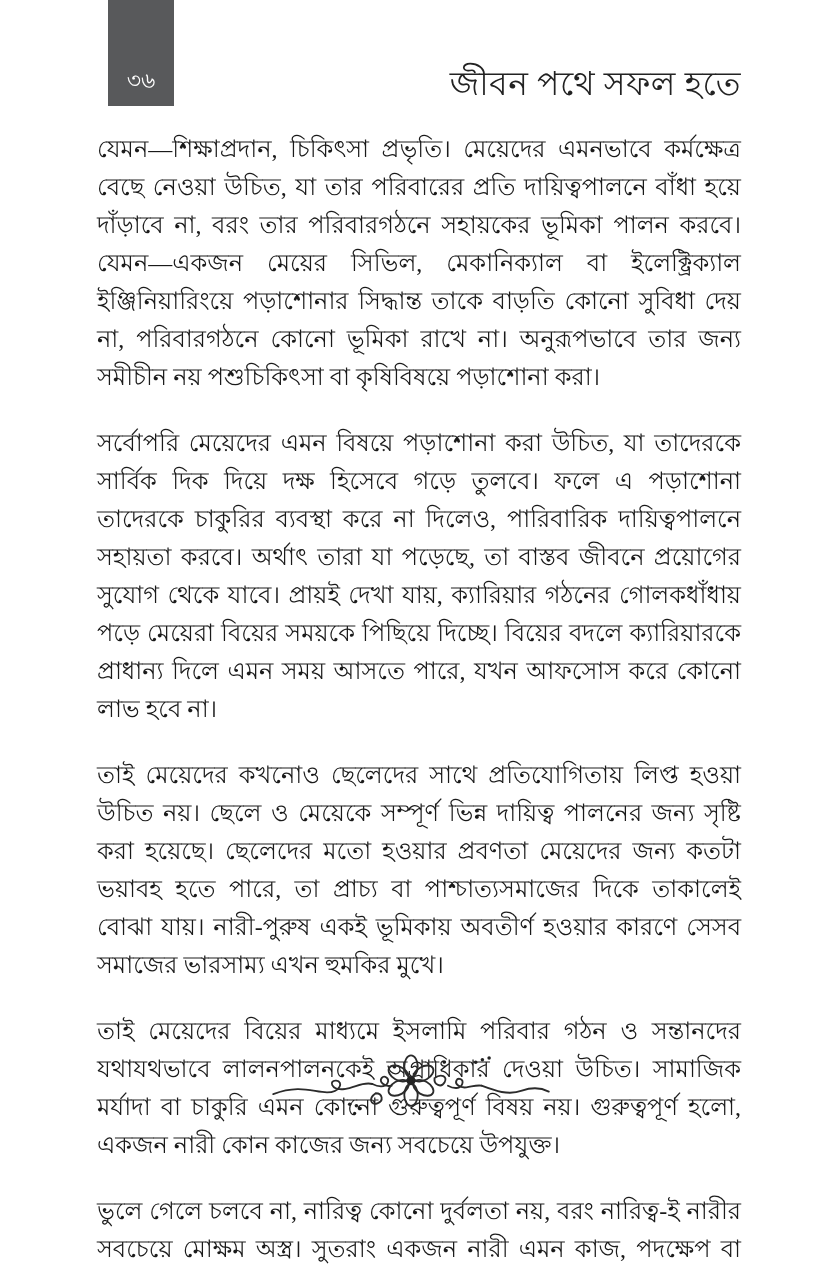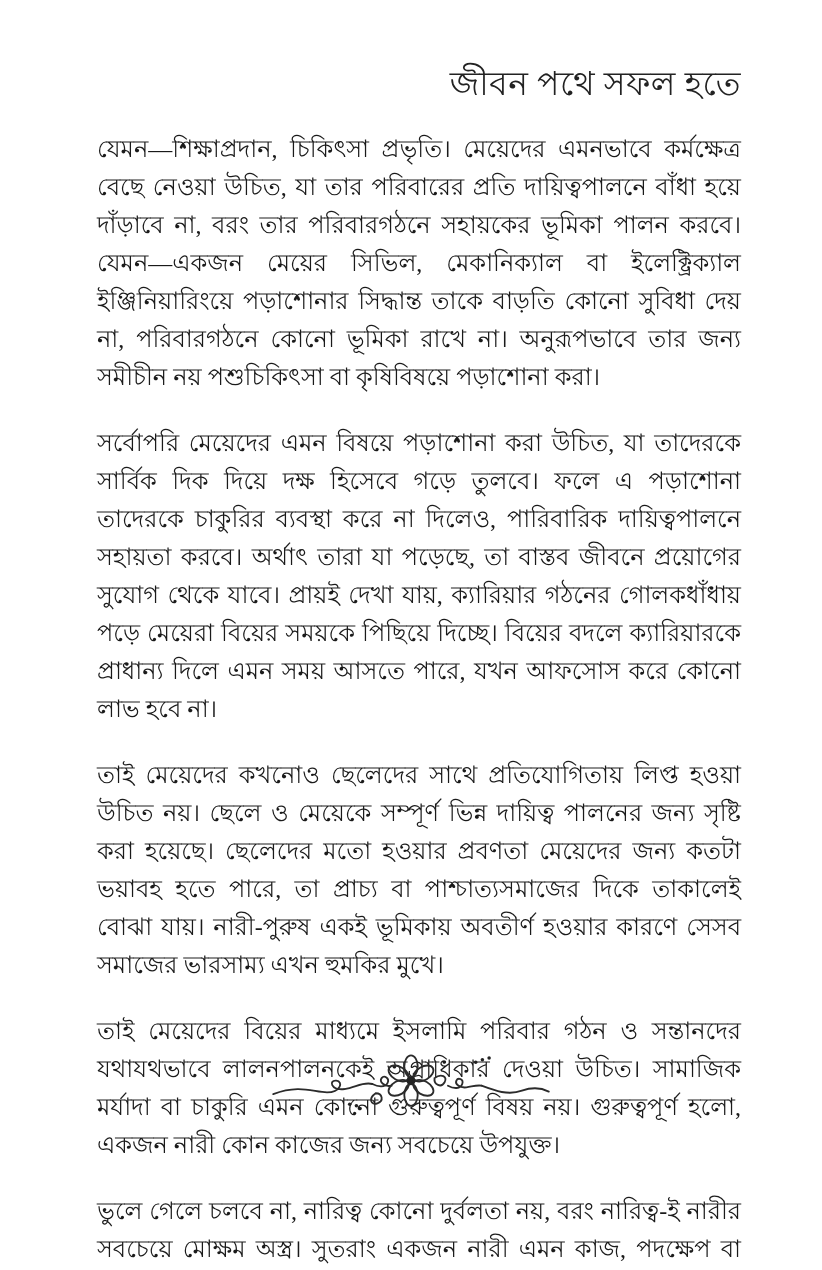--- a/index.html
+++ b/index.html
@@ -64,20 +64,23 @@
     width: 822px;
     display: flex;
     justify-content: center;
   }
 </style>
 </head>
 <body>
 
 <div class="page">
 
+  <div class="page-number-box">
+    <span>৩৬</span>
+  </div>
 
   <div class="page-title">জীবন পথে সফল হতে</div>
 
   <div class="content">
     <p>যেমন—শিক্ষাপ্রদান, চিকিৎসা প্রভৃতি। মেয়েদের এমনভাবে কর্মক্ষেত্র বেছে নেওয়া উচিত, যা তার পরিবারের প্রতি দায়িত্বপালনে বাঁধা হয়ে দাঁড়াবে না, বরং তার পরিবারগঠনে সহায়কের ভূমিকা পালন করবে। যেমন—একজন মেয়ের সিভিল, মেকানিক্যাল বা ইলেক্ট্রিক্যাল ইঞ্জিনিয়ারিংয়ে পড়াশোনার সিদ্ধান্ত তাকে বাড়তি কোনো সুবিধা দেয় না, পরিবারগঠনে কোনো ভূমিকা রাখে না। অনুরূপভাবে তার জন্য সমীচীন নয় পশুচিকিৎসা বা কৃষিবিষয়ে পড়াশোনা করা।</p>
     <p>সর্বোপরি মেয়েদের এমন বিষয়ে পড়াশোনা করা উচিত, যা তাদেরকে সার্বিক দিক দিয়ে দক্ষ হিসেবে গড়ে তুলবে। ফলে এ পড়াশোনা তাদেরকে চাকুরির ব্যবস্থা করে না দিলেও, পারিবারিক দায়িত্বপালনে সহায়তা করবে। অর্থাৎ তারা যা পড়েছে, তা বাস্তব জীবনে প্রয়োগের সুযোগ থেকে যাবে। প্রায়ই দেখা যায়, ক্যারিয়ার গঠনের গোলকধাঁধায় পড়ে মেয়েরা বিয়ের সময়কে পিছিয়ে দিচ্ছে। বিয়ের বদলে ক্যারিয়ারকে প্রাধান্য দিলে এমন সময় আসতে পারে, যখন আফসোস করে কোনো লাভ হবে না।</p>
     <p>তাই মেয়েদের কখনোও ছেলেদের সাথে প্রতিযোগিতায় লিপ্ত হওয়া উচিত নয়। ছেলে ও মেয়েকে সম্পূর্ণ ভিন্ন দায়িত্ব পালনের জন্য সৃষ্টি করা হয়েছে। ছেলেদের মতো হওয়ার প্রবণতা মেয়েদের জন্য কতটা ভয়াবহ হতে পারে, তা প্রাচ্য বা পাশ্চাত্যসমাজের দিকে তাকালেই বোঝা যায়। নারী-পুরুষ একই ভূমিকায় অবতীর্ণ হওয়ার কারণে সেসব সমাজের ভারসাম্য এখন হুমকির মুখে।</p>
     <p>তাই মেয়েদের বিয়ের মাধ্যমে ইসলামি পরিবার গঠন ও সন্তানদের যথাযথভাবে লালনপালনকেই অগ্রাধিকার দেওয়া উচিত। সামাজিক মর্যাদা বা চাকুরি এমন কোনো গুরুত্বপূর্ণ বিষয় নয়। গুরুত্বপূর্ণ হলো, একজন নারী কোন কাজের জন্য সবচেয়ে উপযুক্ত।</p>
     <p>ভুলে গেলে চলবে না, নারিত্ব কোনো দুর্বলতা নয়, বরং নারিত্ব-ই নারীর সবচেয়ে মোক্ষম অস্ত্র। সুতরাং একজন নারী এমন কাজ, পদক্ষেপ বা পর্যায়ে কেন যাবে, যা তার নারিত্বের বিপরীত?</p>
   </div>

